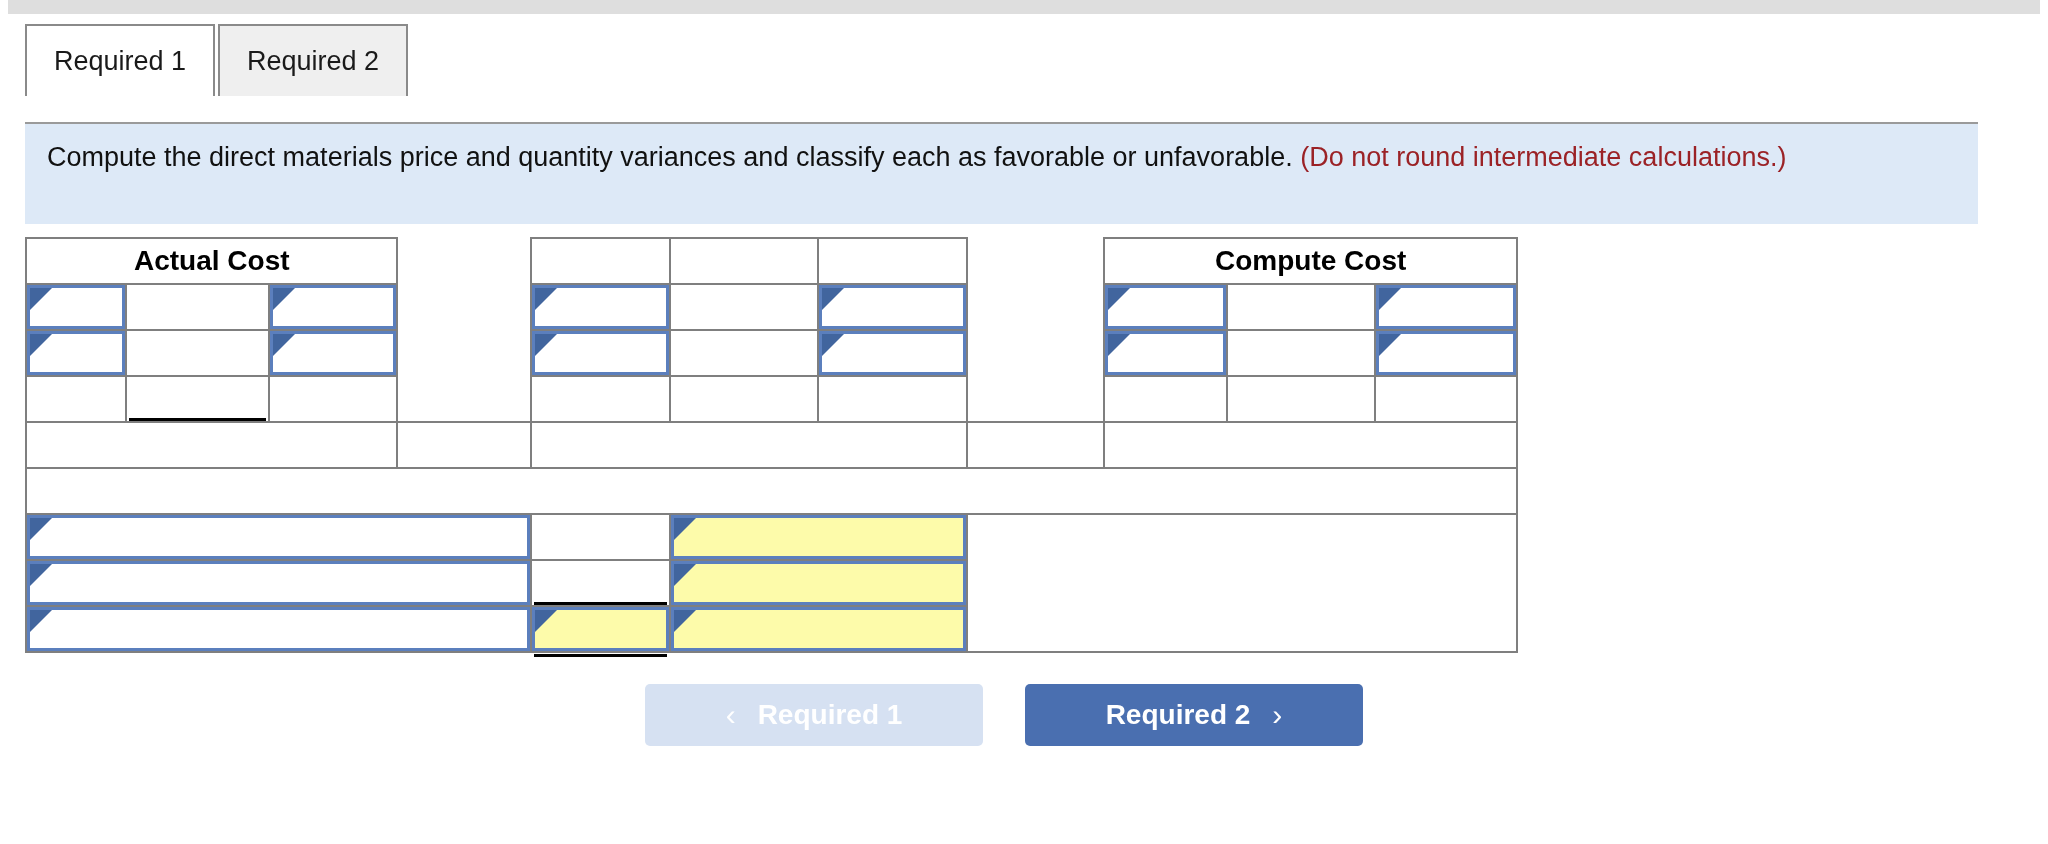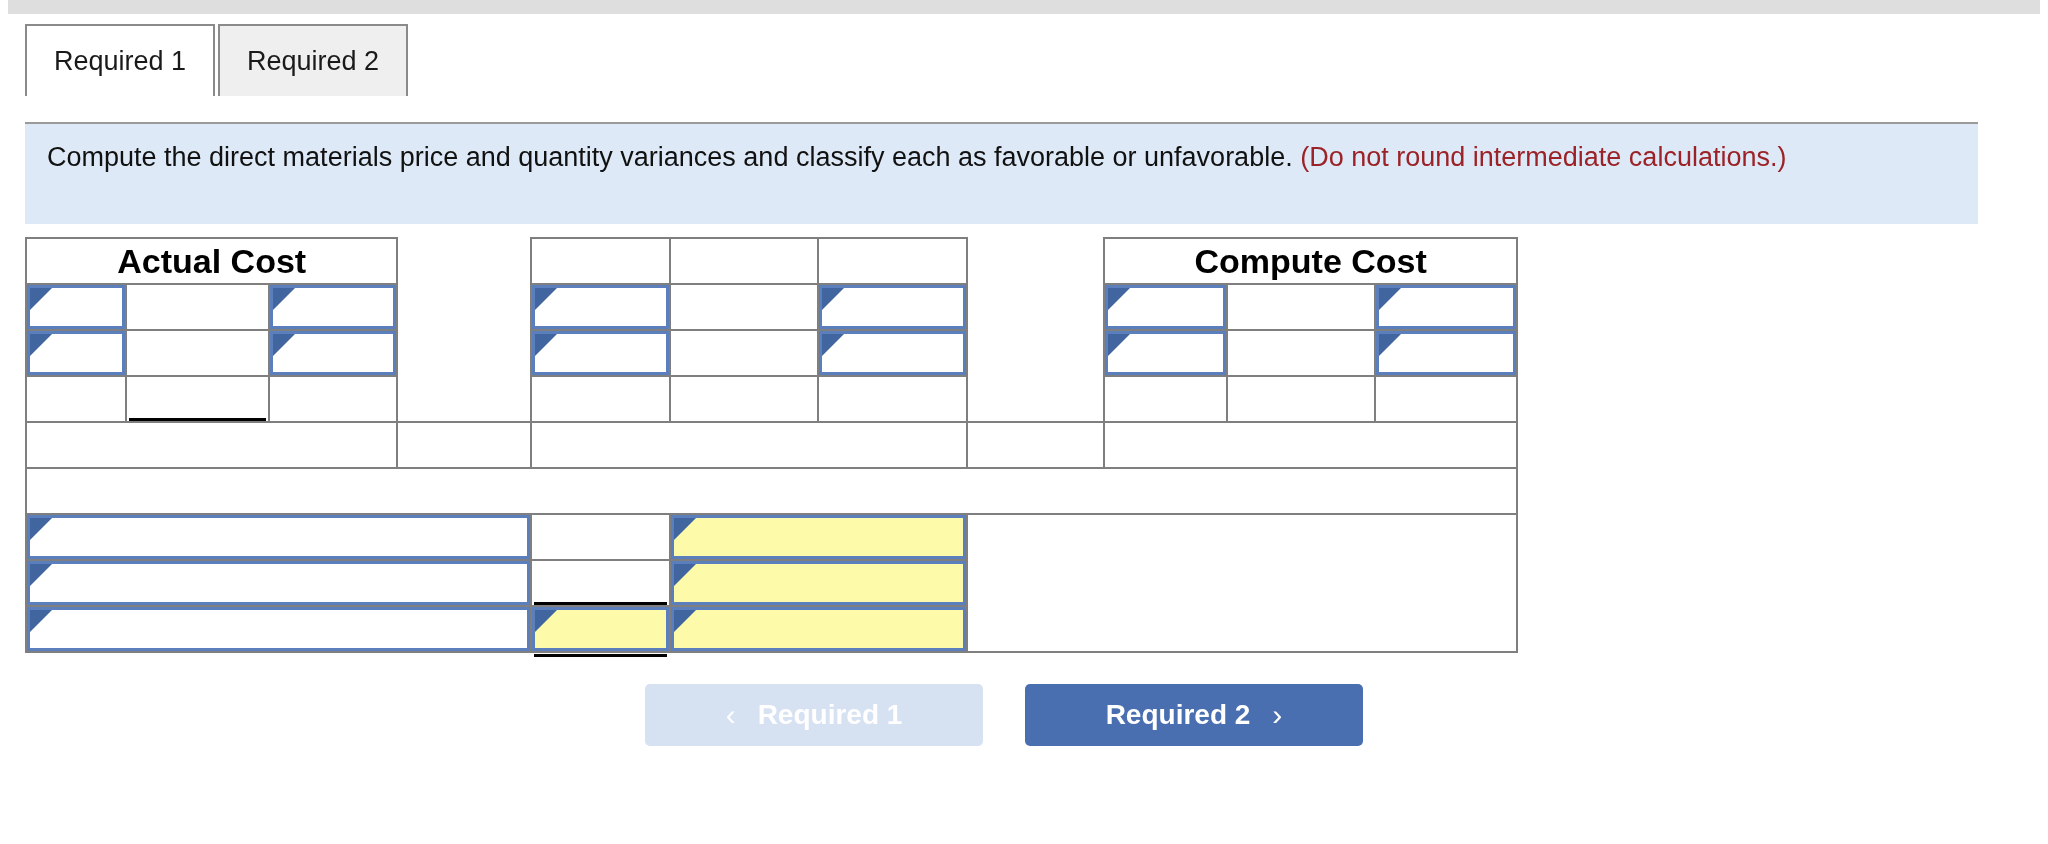--- a/index.html
+++ b/index.html
@@ -81,21 +81,21 @@
     padding: 0;
     vertical-align: middle;
     background: #ffffff;
   }
   .sheet td.nogrid { border: none; background: #ffffff; }
 
   .hdr {
     background: #8aabe0;
     text-align: center;
     font-weight: bold;
-    font-size: 34px;
+    font-size: 28px;
     color: #000000;
     height: 48px;
   }
 
   
   .cellpad { padding: 2px 2px; height: 46px; }
   .inputbox {
     position: relative;
     width: 100%;
     height: 100%;

